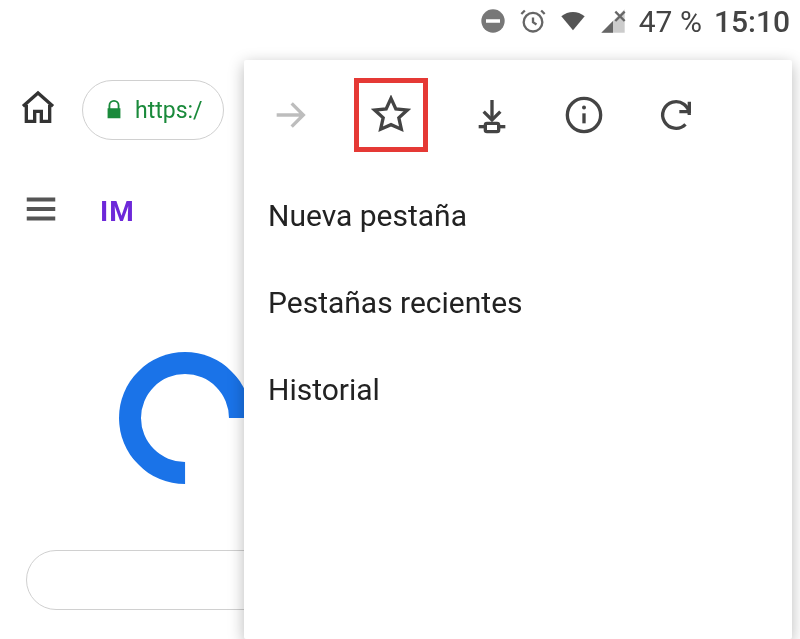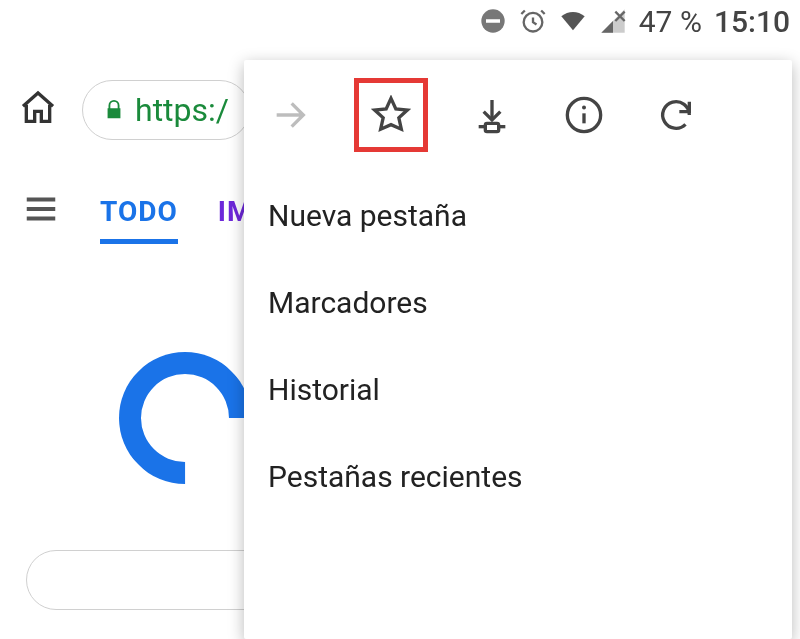--- a/index.html
+++ b/index.html
@@ -35,21 +35,21 @@
     gap:24px;
   }
   .nav-bar svg{width:40px;height:40px;}
   .url-chip{
     height:58px;
     border:1.5px solid #d0d0d0;
     border-radius:40px;
     display:flex;
     align-items:center;
     padding:0 20px;
-    font-size:32px;
+    font-size:23px;
     gap:10px;
   }
   .url-chip svg{width:22px;height:26px;}
   .url-text{color:#1a8a3b;font-weight:400;}
   
   .tab-strip{
     position:absolute;
     left:22px;
     top:190px;
     display:flex;
@@ -162,21 +162,20 @@
     <span class="url-text">https:/</span>
   </div>
 </div>
 
 <div class="tab-strip">
   <span class="hamburger">
     <svg viewBox="0 0 24 24" stroke="#555" stroke-width="2.5">
         <path d="M3 6h18M3 12h18M3 18h18"></path>
       </svg>
   </span>
-  <span class="tab active">TODO</span>
   <span class="tab">IM</span>
 </div>
 
 <div class="logo-arc"></div>
 <div class="search-pill"></div>
 
 <div class="menu">
   <div class="menu-icons">
     <span class="icon-btn disabled">
       <svg viewBox="0 0 24 24" fill="none" stroke="currentColor" stroke-width="2">
@@ -206,16 +205,15 @@
     </span>
     <span class="icon-btn">
       <svg viewBox="0 0 24 24" fill="none" stroke="currentColor" stroke-width="2">
           <path d="M20 12a8 8 0 10-2.3 5.6"></path>
           <path d="M20 4v6h-6"></path>
         </svg>
     </span>
   </div>
 
   <div class="menu-item">Nueva pestaña</div>
-  <div class="menu-item">Marcadores</div>
+  <div class="menu-item">Pestañas recientes</div>
   <div class="menu-item">Historial</div>
-  <div class="menu-item">Pestañas recientes</div>
 </div>
 
 </body></html>

